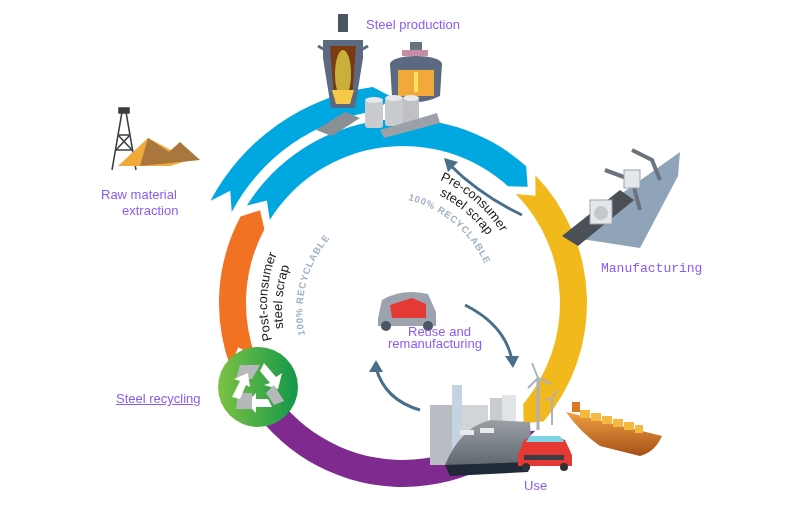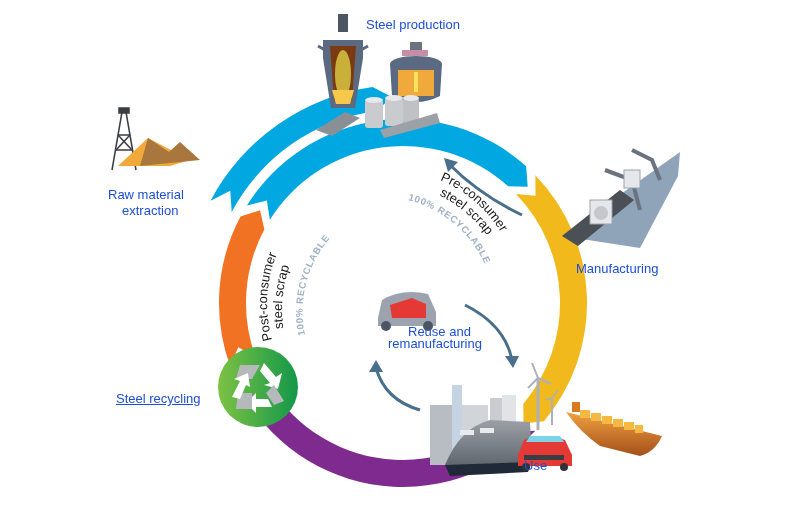--- a/index.html
+++ b/index.html
@@ -1,18 +1,18 @@
 <!DOCTYPE html>
 <html><head>
 <meta charset="utf-8">
 <style>
   html, body { margin: 0; padding: 0; background: #ffffff; }
   body { width: 800px; height: 507px; position: relative; overflow: hidden; font-family: "Liberation Sans", sans-serif; }
   #stage { position: absolute; left: 0; top: 0; width: 800px; height: 507px; }
-  .label { position: absolute; font-size: 13px; color: #1d4ed8; line-height: 16px; text-align: center; white-space: nowrap; }
+  .label { position: absolute; font-size: 13px; color: #8b5cf6; line-height: 16px; text-align: center; white-space: nowrap; }
   .curved-title { font-family: "Liberation Sans", sans-serif; font-size: 13px; fill: #1a1a1a; }
   .curved-sub { font-family: "Liberation Sans", sans-serif; font-size: 9.5px; font-weight: bold; fill: #9fb1c6; letter-spacing: 0.8px; }
 </style>
 </head>
 <body>
 
 <div id="stage">
 <svg width="800" height="507" viewBox="0 0 800 507" xmlns="http://www.w3.org/2000/svg">
   <defs>
     <linearGradient id="recycGrad" x1="0" y1="0" x2="1" y2="0">
@@ -176,20 +176,20 @@
 
   <g>
     <path d="M 378 318 L 382 300 Q 402 288 428 294 L 436 312 L 436 326 L 378 326 Z" fill="#9ca3af"></path>
     <path d="M 390 305 L 412 298 L 426 304 L 426 318 L 392 318 Z" fill="#e53935"></path>
     <circle cx="386" cy="326" r="5" fill="#4b5563"></circle>
     <circle cx="428" cy="326" r="5" fill="#4b5563"></circle>
   </g>
 </svg>
 
 <div class="label" style="left:366px; top:17px;">Steel production</div>
-<div class="label" style="left:108px; top:187px;">Raw material</div>
+<div class="label" style="left:101px; top:187px;">Raw material</div>
 <div class="label" style="left:114px; top:203px;margin-left:8px;">extraction</div>
-<div class="label" style="left:576px; top:261px;">Manufacturing</div>
+<div class="label" style="left:601px; top:261px;font-family:Liberation Mono, monospace;">Manufacturing</div>
 <div class="label" style="left:116px; top:391px;text-decoration:underline;">Steel recycling</div>
-<div class="label" style="left:524px; top:458px;">Use</div>
+<div class="label" style="left:524px; top:478px;">Use</div>
 <div class="label" style="left:408px; top:324px;">Reuse and</div>
 <div class="label" style="left:388px; top:336px;">remanufacturing</div>
 </div>
 
 </body></html>

